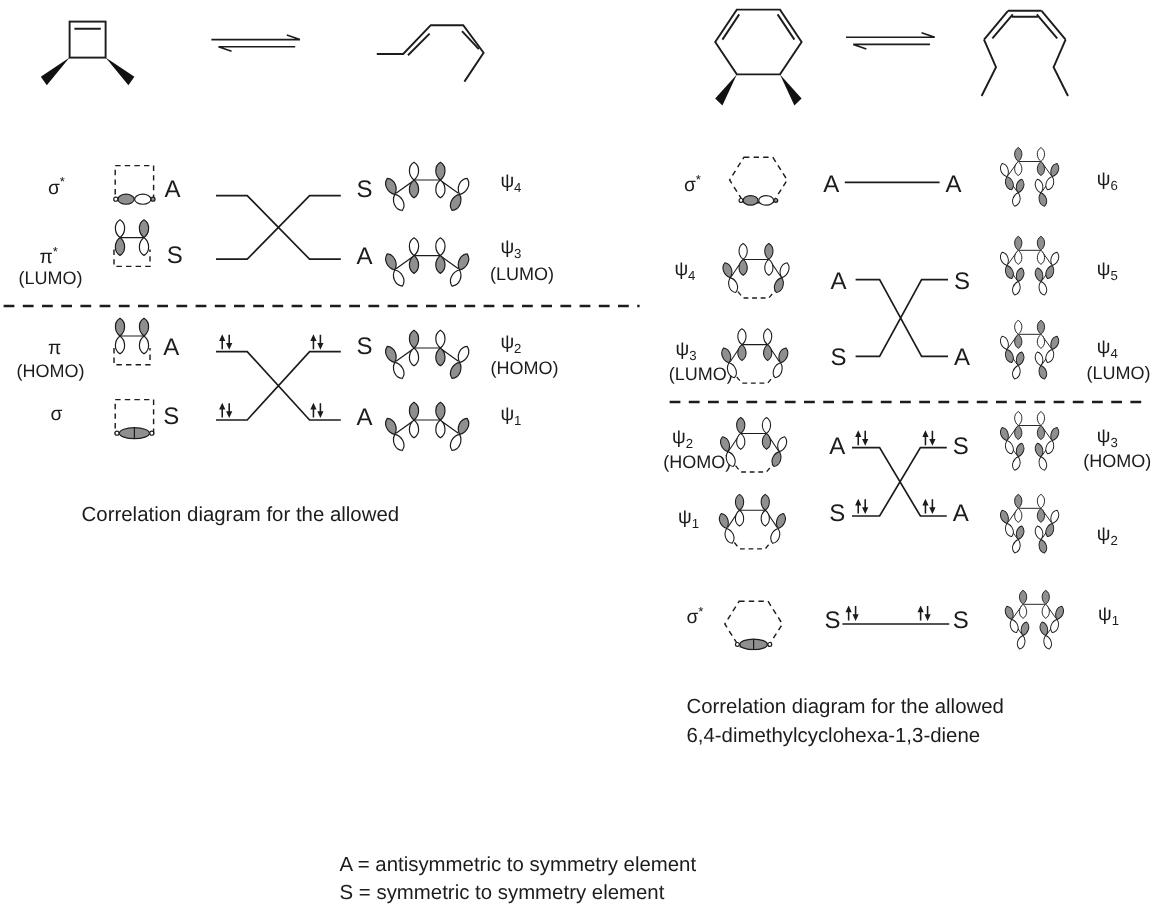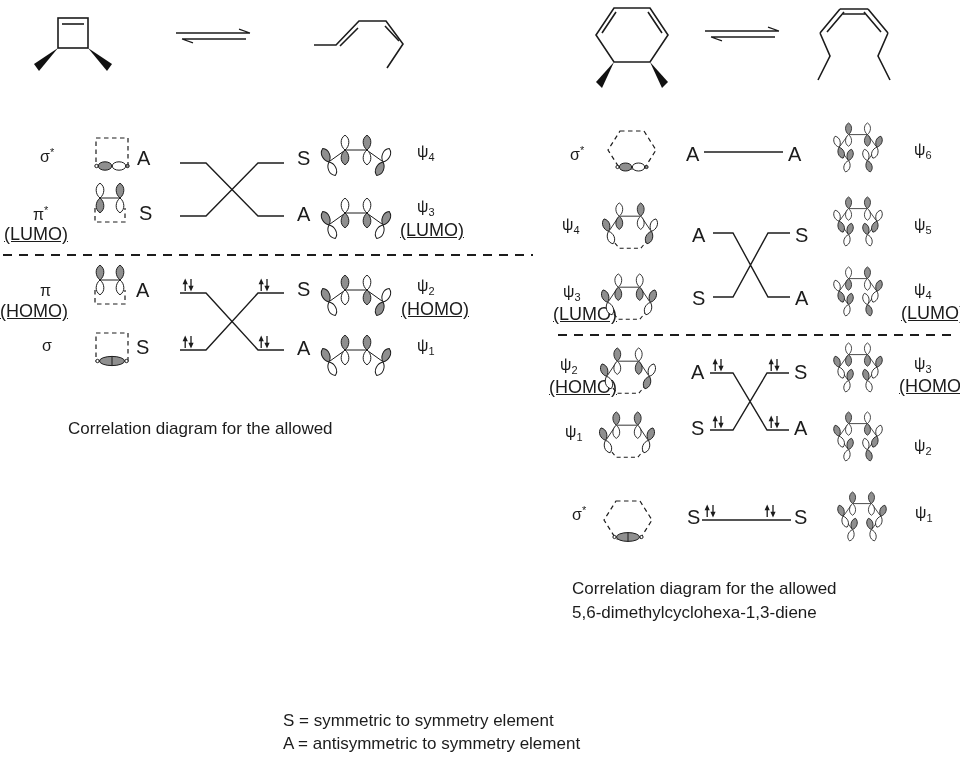--- a/index.html
+++ b/index.html
@@ -2,21 +2,21 @@
 <html><head>
 <meta charset="utf-8">
 <style>
   html,body{margin:0;padding:0;background:#fff;}
   #canvas{position:relative;width:960px;height:767px;background:#fff;overflow:hidden;
           font-family:"Liberation Sans","DejaVu Sans",sans-serif;color:#1c1c1c;}
   .icon{position:absolute;}
   .olbl{position:absolute;font-size:16px;white-space:nowrap;}
   .olbl sup{font-size:11px;}
   .olbl sub{font-size:11px;}
-  .note{position:absolute;font-size:18px;white-space:nowrap;text-decoration:underline;}
+  .note{position:absolute;font-size:15px;text-align:center;white-space:nowrap;}
   .sym{position:absolute;font-size:20px;white-space:nowrap;}
   .caption{position:absolute;font-size:17px;line-height:24px;white-space:nowrap;}
   .legend{position:absolute;font-size:17px;line-height:23px;white-space:nowrap;}
   .sh{fill:#8f8f8f;stroke:#1c1c1c;stroke-width:1;}
   .wh{fill:#ffffff;stroke:#1c1c1c;stroke-width:1;}
   .ln{stroke:#1c1c1c;stroke-width:1.4;fill:none;}
   .ln2{stroke:#1c1c1c;stroke-width:1.3;fill:none;}
   .thin{stroke:#1c1c1c;stroke-width:1;fill:none;}
   .dsh{stroke:#1c1c1c;stroke-width:1.2;fill:none;stroke-dasharray:4.5,3.5;}
   .sep{stroke:#1c1c1c;stroke-width:2;fill:none;stroke-dasharray:9,7;}
@@ -416,22 +416,22 @@
       <use href="#ep" x="65" y="7"></use>
     </svg>
     <div class="sym" style="left:794px;top:506px">S</div>
     <svg class="icon" style="left:836px;top:490px" width="52" height="54" viewBox="-33 -34 66 68">
         <use href="#hx1"></use>
       </svg>
     <div class="olbl" style="left:915px;top:504px"><span>ψ</span><sub>1</sub></div>
 
     <div class="caption" style="left:572px;top:577px">
       <div>Correlation diagram for the allowed</div>
-      <div>5,6-dimethylcyclohexa-1,3-diene</div>
+      <div>6,4-dimethylcyclohexa-1,3-diene</div>
     </div>
   </div>
 
   <div class="legend" style="left:283px;top:709px">
+    <div>A = antisymmetric to symmetry element</div>
     <div>S = symmetric to symmetry element</div>
-    <div>A = antisymmetric to symmetry element</div>
   </div>
 
 </div>
 
 </body></html>

